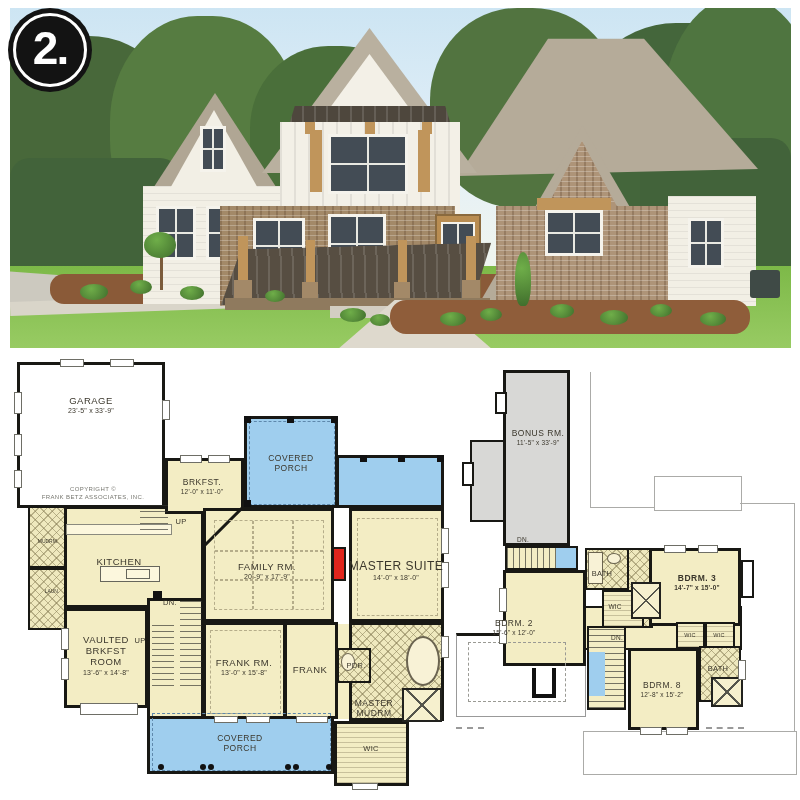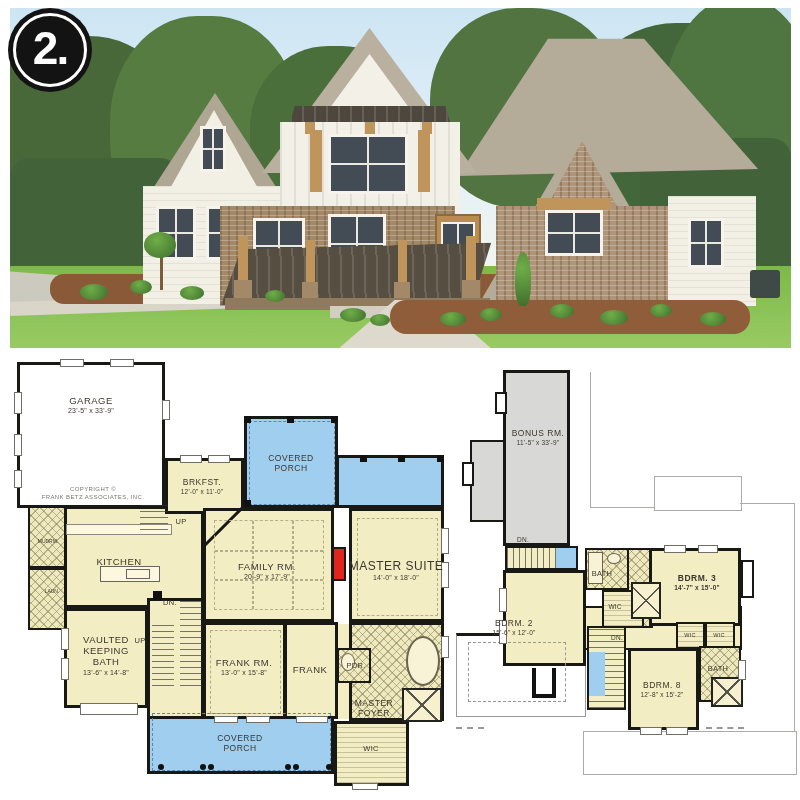--- a/index.html
+++ b/index.html
@@ -254,35 +254,35 @@
     <span class="dm">20'-9" x 17'-9"</span>
   </div>
   <div class="lbl" style="left:396px;top:571px;">
     <span class="nm" style="font-size:12px;">MASTER SUITE</span>
     <span class="dm">14'-0" x 18'-0"</span>
   </div>
   <div class="lbl" style="left:119px;top:562px;">
     <span class="nm">KITCHEN</span>
   </div>
   <div class="lbl" style="left:106px;top:655px;">
-    <span class="nm wrap" style="width:62px;">VAULTED KEEPING BATH</span>
+    <span class="nm wrap" style="width:62px;">VAULTED BRKFST ROOM</span>
     <span class="dm">13'-6" x 14'-8"</span>
   </div>
   <div class="lbl" style="left:244px;top:667px;">
     <span class="nm">FRANK RM.</span>
     <span class="dm">13'-0" x 15'-8"</span>
   </div>
   <div class="lbl" style="left:310px;top:670px;">
     <span class="nm">FRANK</span>
   </div>
   <div class="lbl sm" style="left:356px;top:666px;">
     <span class="nm">PDR.</span>
   </div>
   <div class="lbl fs8" style="left:374px;top:708px;">
-    <span class="nm wrap" style="width:52px;">MASTER FOYER</span>
+    <span class="nm wrap" style="width:52px;">MASTER MUDRM</span>
   </div>
   <div class="lbl sm" style="left:371px;top:749px;">
     <span class="nm">WIC</span>
   </div>
   <div class="lbl fs8" style="left:240px;top:743px;">
     <span class="nm wrap" style="width:62px;">COVERED PORCH</span>
   </div>
   <div class="lbl tiny" style="left:48px;top:542px;">
     <span class="nm">MUDRM.</span>
   </div>

